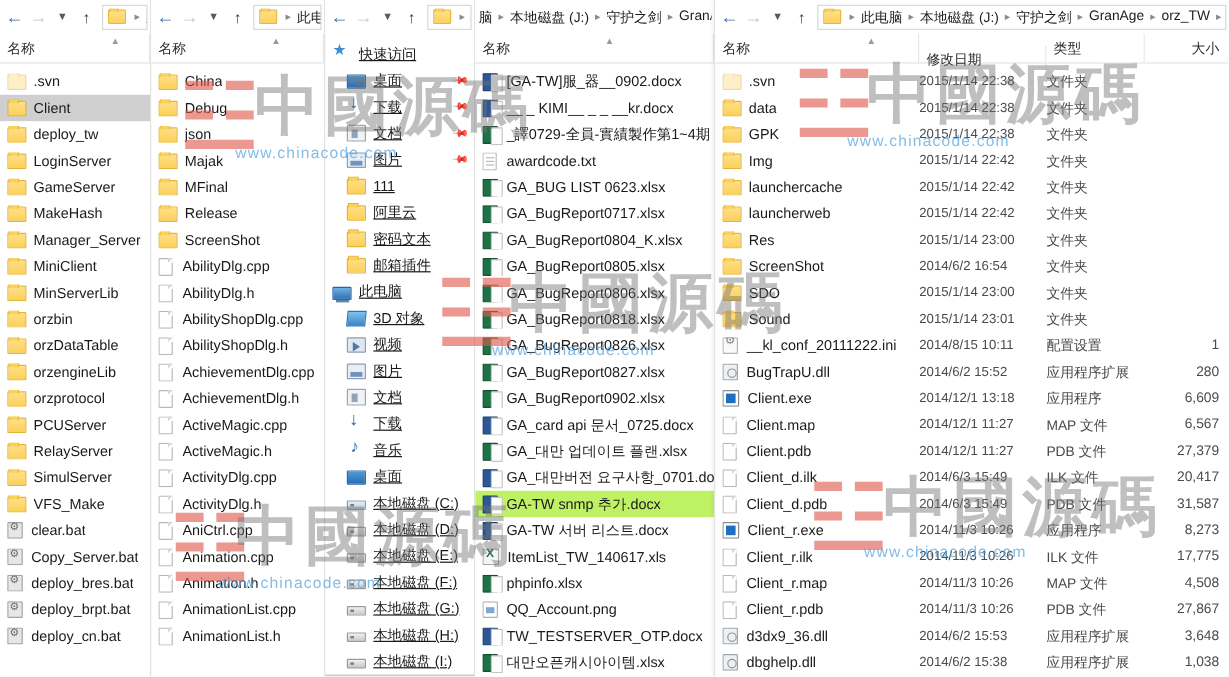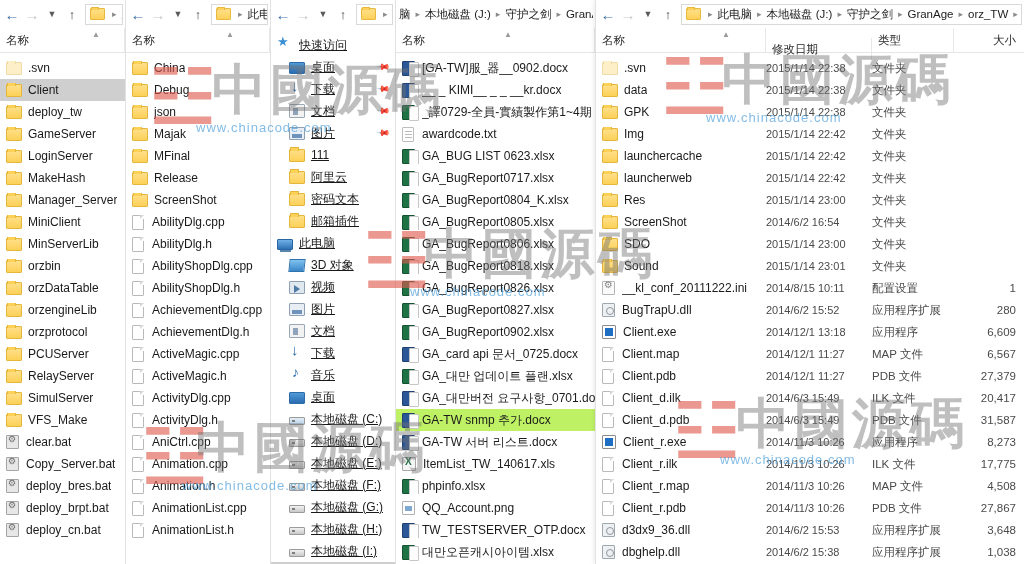--- a/index.html
+++ b/index.html
@@ -320,27 +320,27 @@
         </div>
         <div class="row">
           <div class="namecell">
             <span class="ico folder"></span>
             <span class="nm">deploy_tw</span>
           </div>
         </div>
         <div class="row">
           <div class="namecell">
             <span class="ico folder"></span>
+            <span class="nm">LoginServer</span>
+          </div>
+        </div>
+        <div class="row">
+          <div class="namecell">
+            <span class="ico folder"></span>
             <span class="nm">GameServer</span>
-          </div>
-        </div>
-        <div class="row">
-          <div class="namecell">
-            <span class="ico folder"></span>
-            <span class="nm">LoginServer</span>
           </div>
         </div>
         <div class="row">
           <div class="namecell">
             <span class="ico folder"></span>
             <span class="nm">MakeHash</span>
           </div>
         </div>
         <div class="row">
           <div class="namecell">

